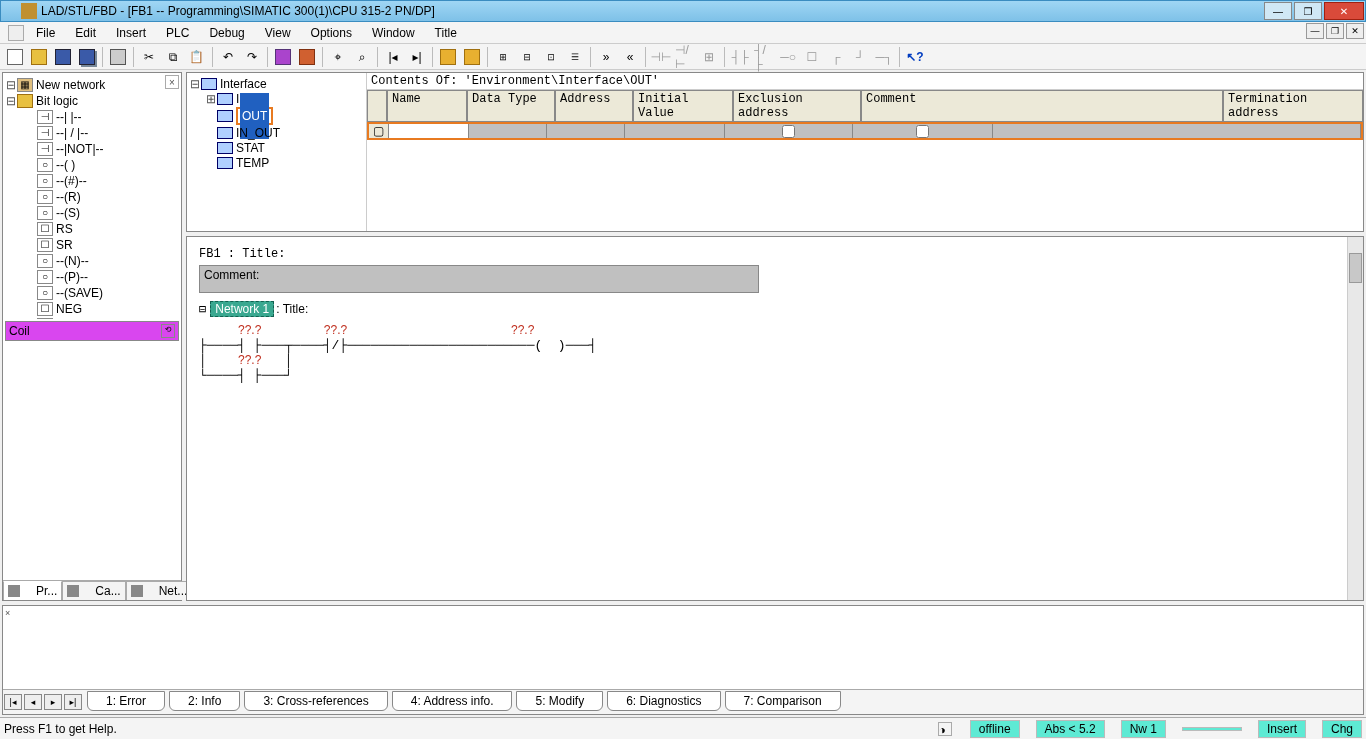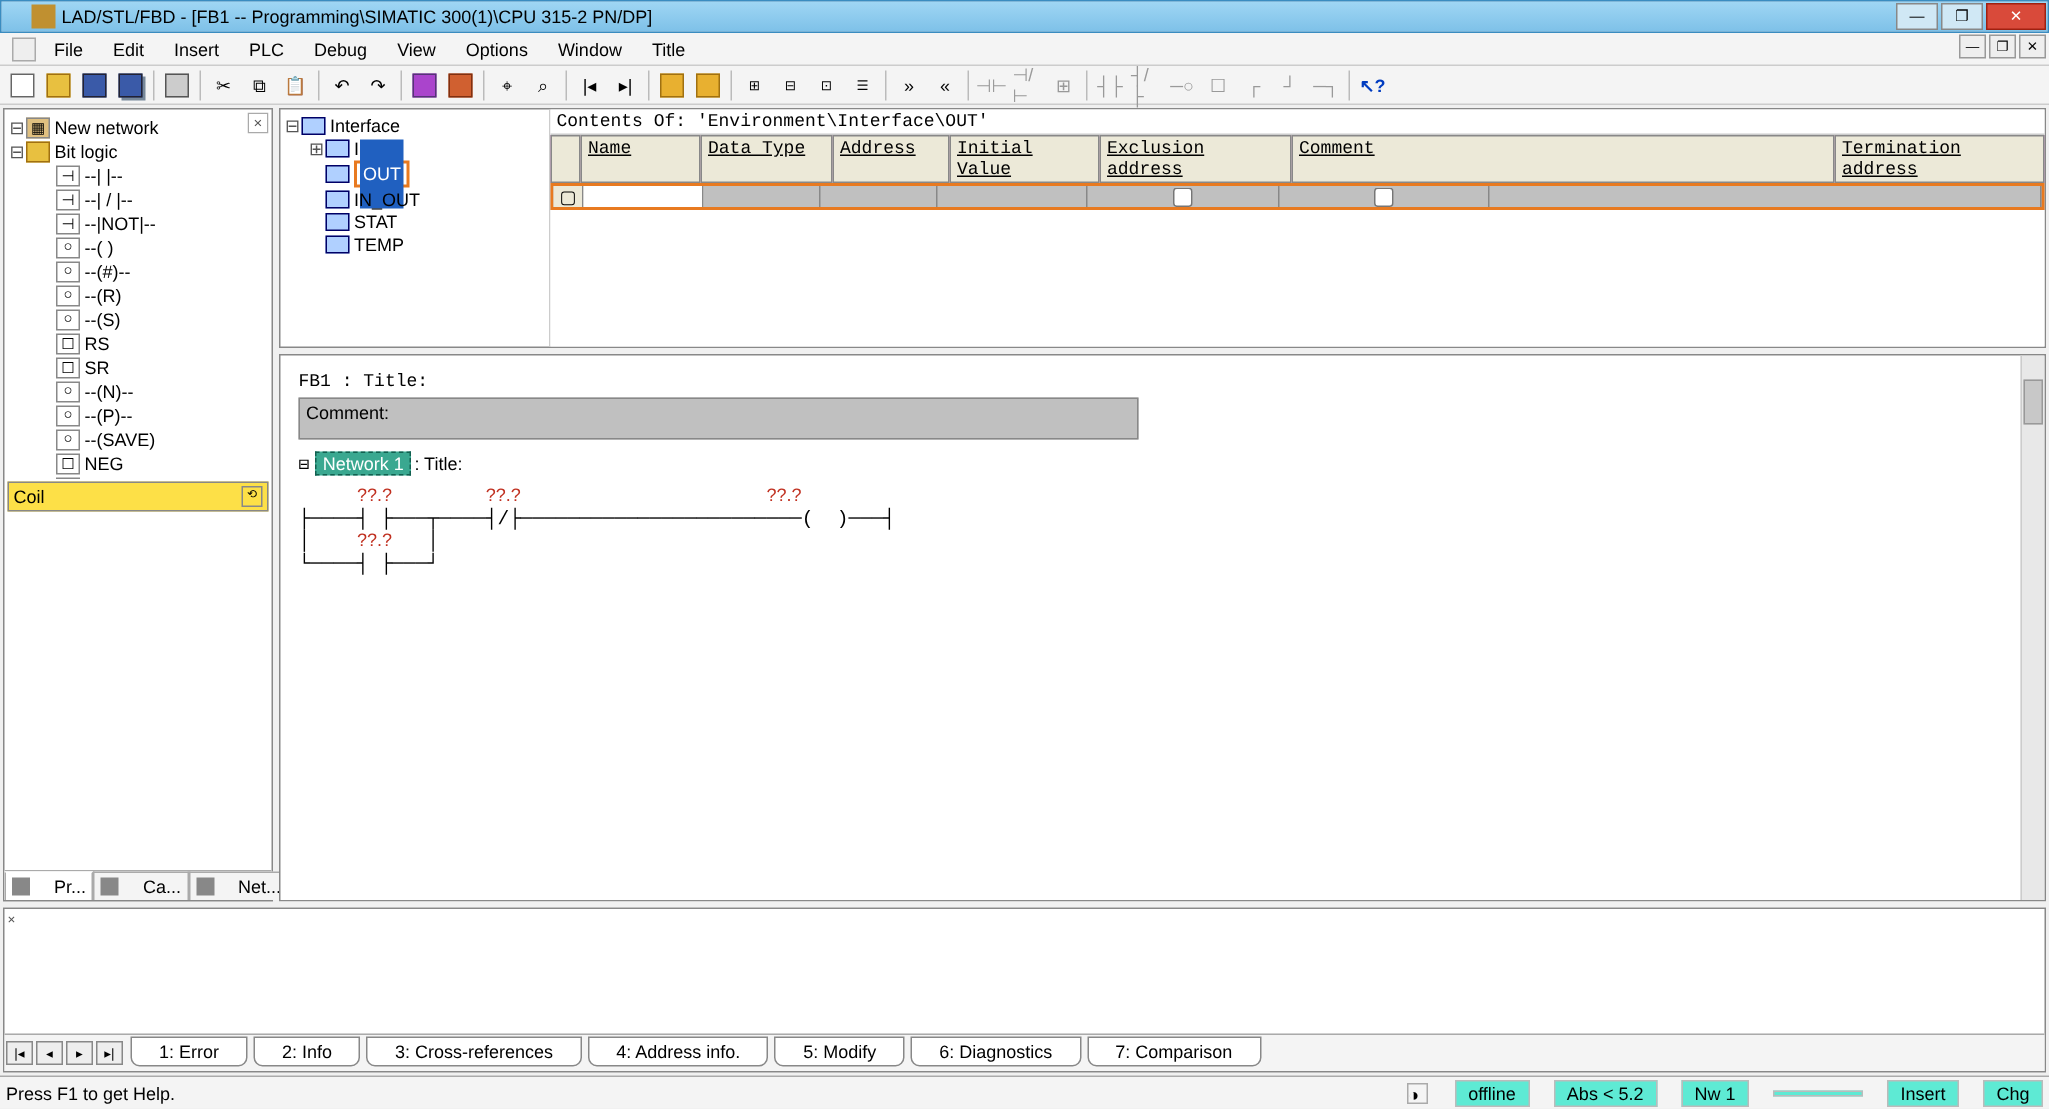--- a/index.html
+++ b/index.html
@@ -30,42 +30,42 @@
 
 
 .left-panel { width: 180px; border: 1px solid #888; margin: 2px; display: flex; flex-direction: column; background: #fff; position:relative;}
 .close-x { position:absolute; right:2px; top:2px; width:14px; height:14px; font-size:10px; text-align:center; line-height:14px; color:#555; border:1px solid #aaa;}
 .palette { flex: 1; overflow-y: auto; padding: 4px 2px; font-size:12px;}
 .palette .node { display:flex; align-items:center; padding:1px 0 1px 0; white-space:nowrap;}
 .palette .indent2 { padding-left: 32px; }
 .palette .tw { width:12px; display:inline-block; text-align:center; color:#555;}
 .palette .fico { width:16px; height:14px; display:inline-block; margin-right:3px; background:#e8c040; border:1px solid #a07010;}
 .palette .nico { width:16px; height:14px; display:inline-block; margin-right:3px; font-size:10px; text-align:center; border:1px solid #888; background:#fff;}
-.status-input { border:1px solid #888; height:20px; margin:2px; padding:0 3px; background:#fde047; display:flex; align-items:center;justify-content:center;}
+.status-input { border:1px solid #888; height:20px; margin:2px; padding:0 3px; background:#d946ef; display:flex; align-items:center;justify-content:center;}
 .status-input .btn-r { width:14px; height:14px; border:1px solid #888; margin-left:auto; font-size:8px; text-align:center;}
 .tabstrip { display:flex; border-top:1px solid #aaa; background:#f4f4f4;}
 .tabstrip .tab { flex:1; padding:2px 4px; border:1px solid #aaa; border-bottom:none; background:#f4f4f4; font-size:11px; display:flex; align-items:center; gap:16px;}
 .tabstrip .tab.active { background:#fff; border-top:1px solid #fff;}
 .tabstrip .tico { width:12px; height:12px; background:#888;}
 
 
 .center { flex:1; display:flex; flex-direction:column; margin:2px; overflow:hidden;}
 
 
 .decl { border:1px solid #888; background:#fff; display:flex; height:160px; }
 .decl-tree { width:180px; border-right:1px solid #ccc; padding:4px 2px; font-family: 'Courier New', monospace; font-size:12px;}
 .decl-tree .trow { display:flex; align-items:center; padding:0 0 1px 0; white-space:nowrap;}
 .decl-tree .t0 { padding-left:0;} .decl-tree .t1{padding-left:16px;} 
 .decl-tree .ttw{width:12px;text-align:center;color:#555;}
 .decl-tree .tico2{width:16px;height:12px;border:1px solid #006; background:#b0d0ff; margin-right:3px;}
 .sel-out { background:#ffffff; border:2px solid #e87a20; padding:0 2px;}
 .sel-out span{ background:#2060c0; color:#fff; padding:16px 2px;}
 .decl-table { flex:1; display:flex; flex-direction:column; }
 .decl-caption { background:#fff; color:#000; padding:1px 4px; font-family:'Courier New',monospace; border-bottom:1px solid #ccc;}
-.decl-head { display:flex; background:#a21caf;text-decoration:underline;}
+.decl-head { display:flex; background:#a21caf;}
 .decl-head .hc { border:1px solid #888; padding:1px 4px; font-family:'Courier New',monospace; font-size:12px; background:#ece9d8;}
 .decl-row { display:flex; border:2px solid #e87a20; height:18px;}
 .decl-row .rc { border-right:1px solid #888; padding:0 4px; font-family:'Courier New',monospace; display:flex; align-items:center;}
 .decl-row .rc input[type=checkbox]{margin:auto;}
 .decl-body { flex:1; background:#fff;}
 
 
 .neteditor { flex:1; border:1px solid #888; background:#fff; margin-top:4px; overflow:auto; padding:6px 6px 6px 12px; position:relative;}
 .fb-title { font-family:'Courier New',monospace; margin:4px 0;}
 .comment-box { background:#c0c0c0; border:1px solid #888; width:560px; height:28px; padding:2px 4px; font-family:'Courier New',monospace; margin-bottom:8px;}

